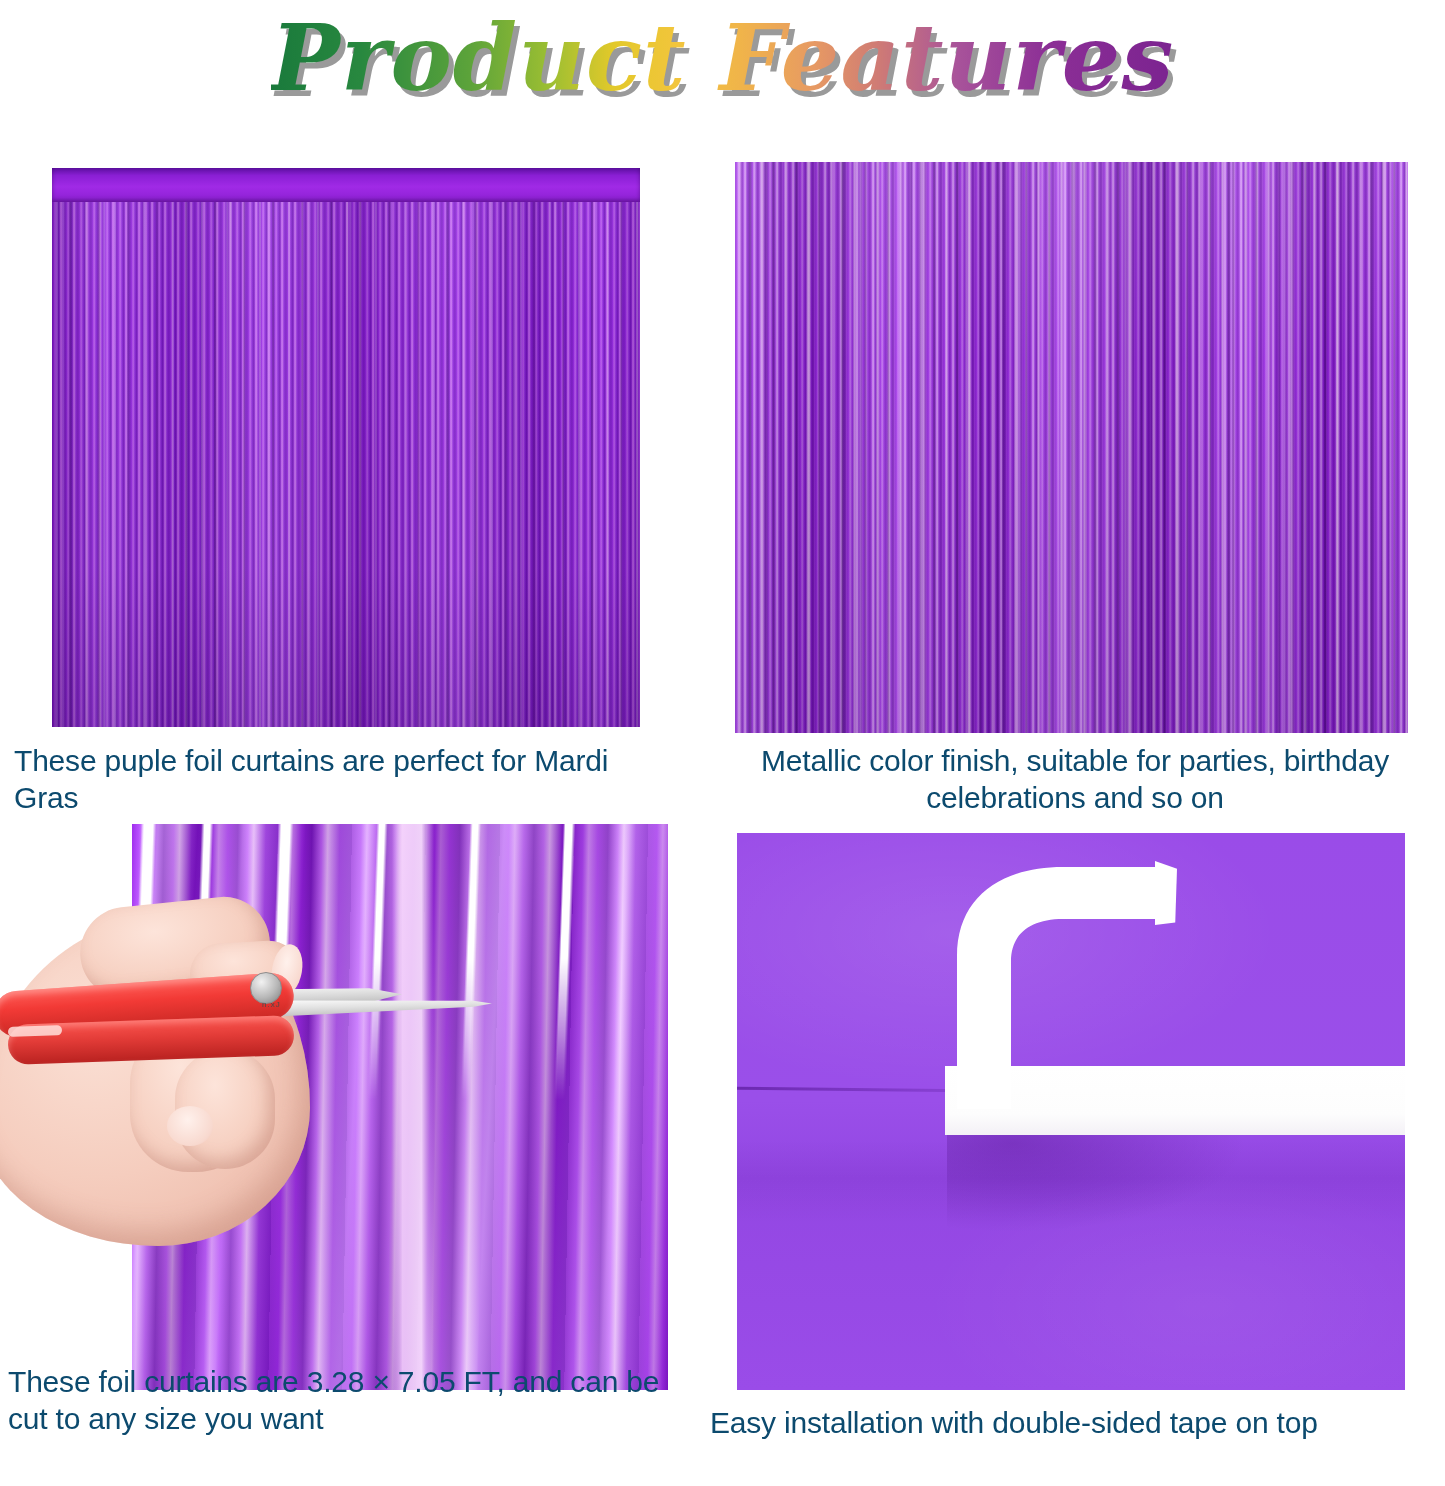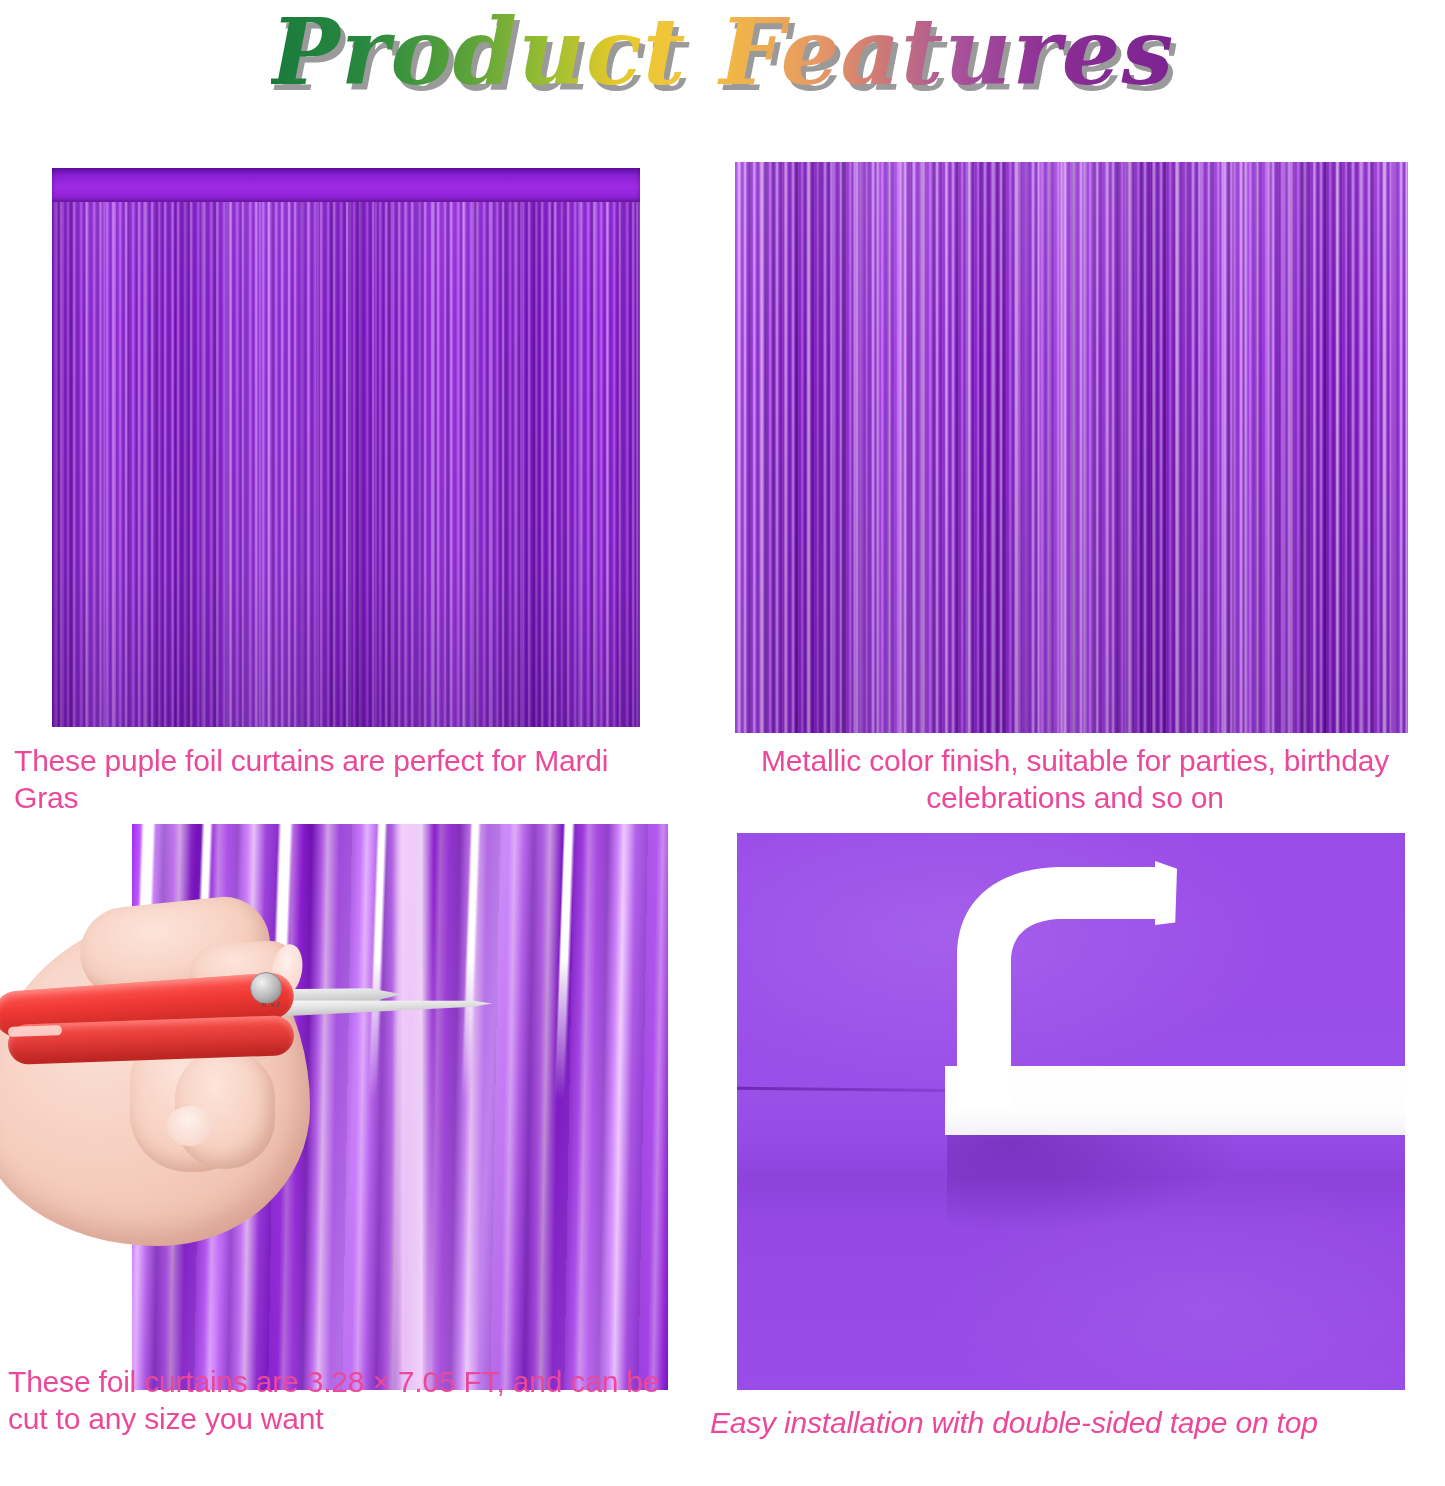--- a/index.html
+++ b/index.html
@@ -26,21 +26,21 @@
     align-items: flex-start;
     justify-content: center;
   }
   .title {
     font-family: "DejaVu Serif", serif;
     font-weight: bold;
     font-style: italic;
     font-size: 92px;
     line-height: 100px;
     letter-spacing: 1px;
-    margin-top: 2px;
+    margin-top: 8px;
     position: relative;
     white-space: nowrap;
   }
   .title-shadow {
     position: absolute;
     left: 5px;
     top: 6px;
     color: #9a9a9a;
     z-index: 1;
   }
@@ -71,21 +71,21 @@
   .panel {
     position: absolute;
     overflow: hidden;
     background: #ffffff;
   }
   .caption {
     position: absolute;
     font-family: "Liberation Sans", sans-serif;
     font-size: 30px;
     line-height: 37px;
-    color: #ec4899;
+    color: #0c4a6e;
     letter-spacing: -0.2px;
   }
 
   
   #panel-foil-curtain-1 {
     left: 52px; top: 168px; width: 588px; height: 559px;
   }
   .tinsel1-base {
     position: absolute; inset: 0;
     background:
@@ -331,21 +331,21 @@
   }
   .tape-shadow {
     position: absolute; left: 210px; top: 300px; width: 300px; height: 100px;
     background: radial-gradient(ellipse at 22% 10%, rgba(60,0,110,0.30) 0%, rgba(60,0,110,0) 70%);
   }
 
   
   #caption-1 { left: 14px;  top: 742px;  width: 640px; }
   #caption-2 { left: 710px; top: 742px;  width: 730px; text-align: center; }
   #caption-3 { left: 8px;   top: 1363px; width: 672px; }
-  #caption-4 { left: 710px; top: 1404px; width: 730px; font-style: italic; }
+  #caption-4 { left: 710px; top: 1404px; width: 730px; }
 </style>
 </head>
 <body>
 
 <div class="title-wrap">
   <div class="title">
     <span class="title-shadow">Product Features</span>
     <span class="title-fill">Product Features</span>
   </div>
 </div>

